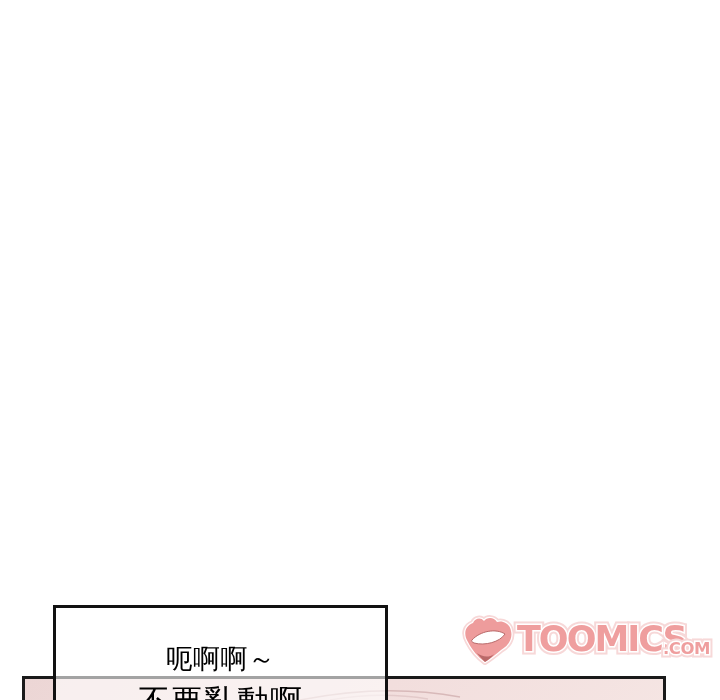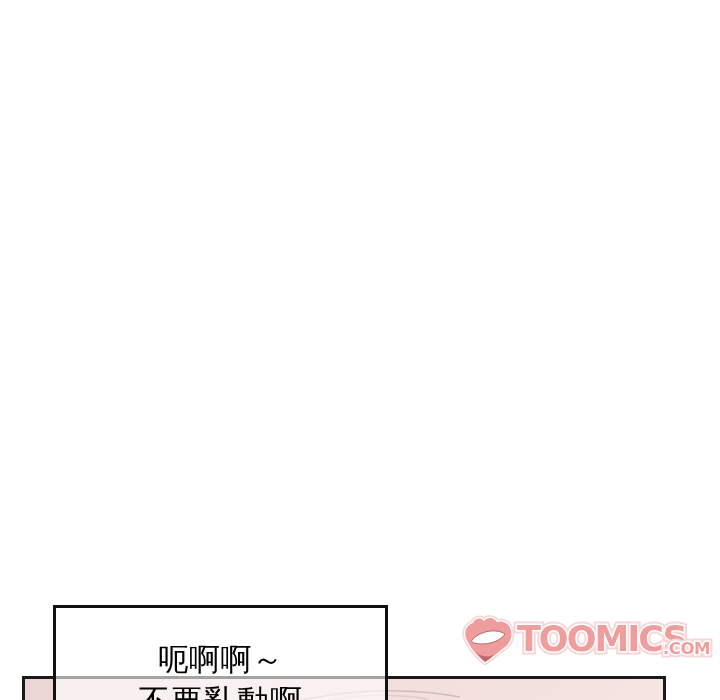--- a/index.html
+++ b/index.html
@@ -39,21 +39,21 @@
     z-index:3;
     text-align:center;
     color:#000;
   }
   .speech-text{
     margin-top:30px;
     line-height:42px;
     white-space:nowrap;
   }
   .speech-line1{
-    font-size:31px;
+    font-size:27px;
     letter-spacing:0.5px;
   }
   .speech-line2{
     font-size:32px;
     letter-spacing:1px;
   }
   
   .logo{
     position:absolute;
     left:458px;top:613px;

